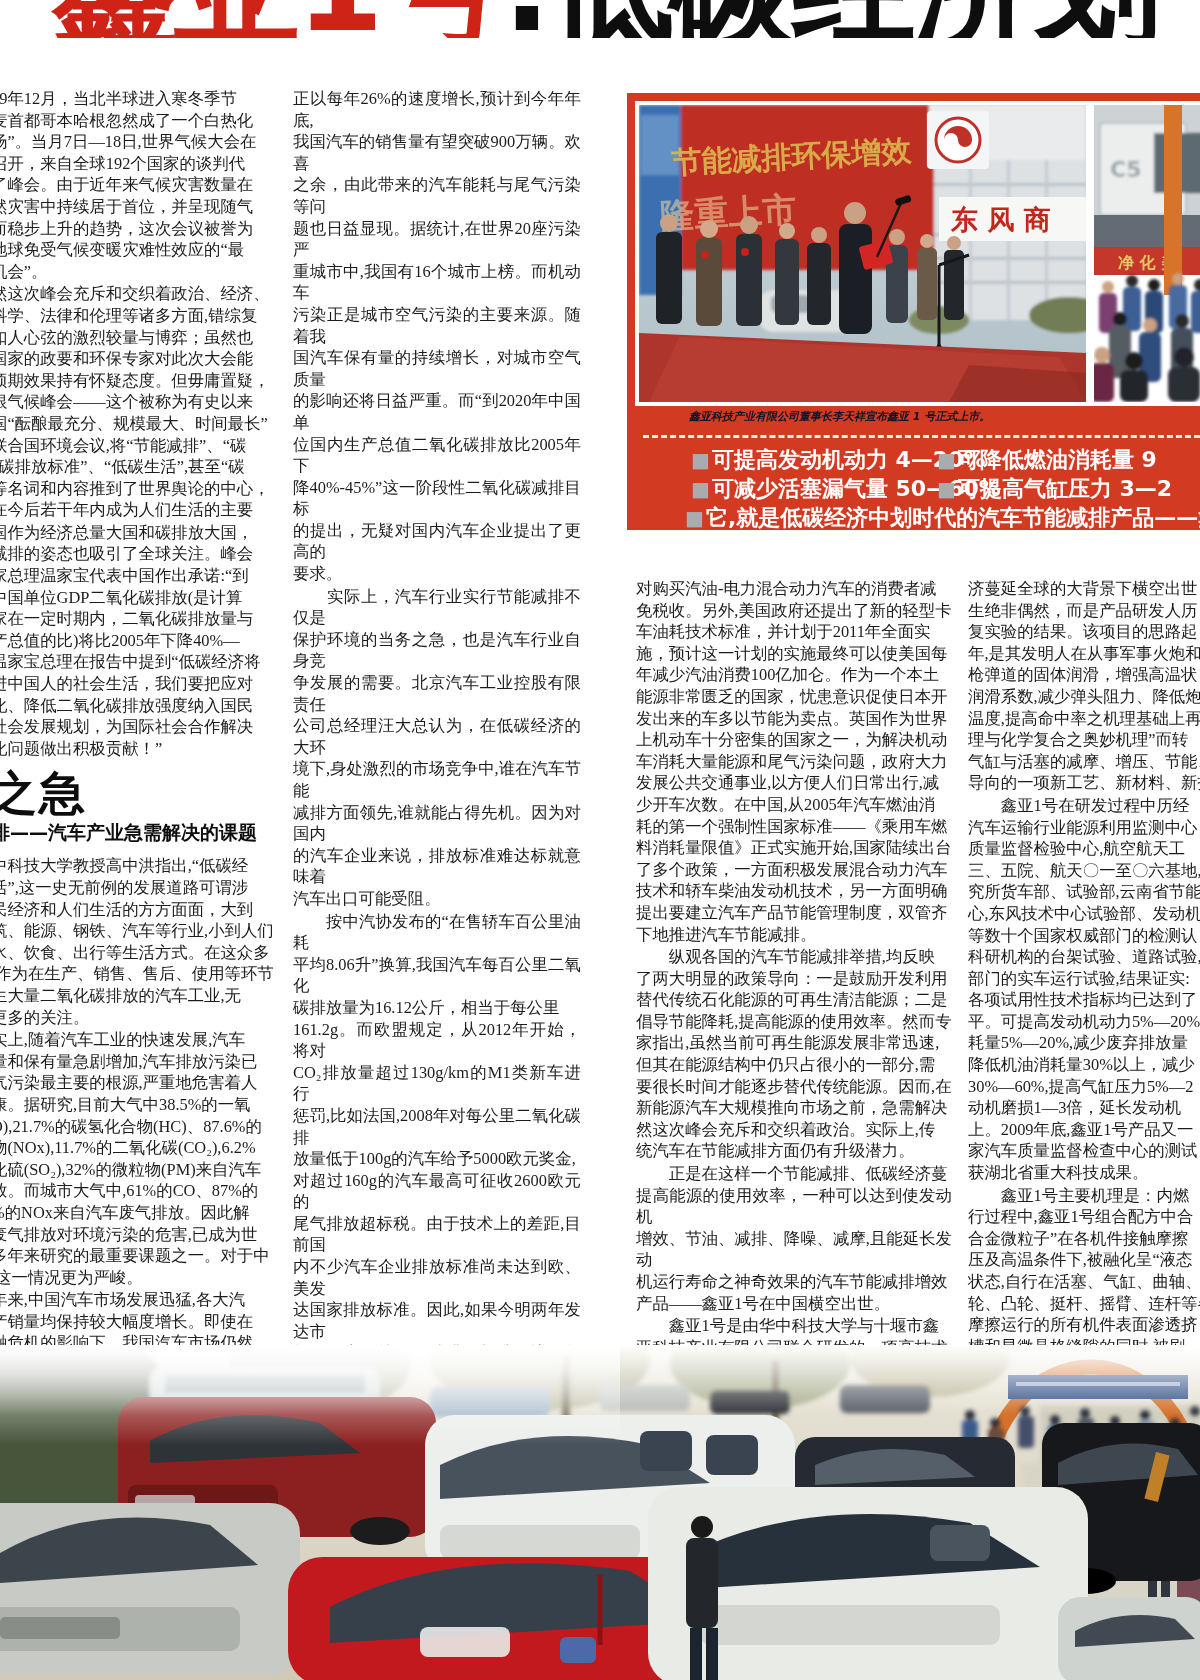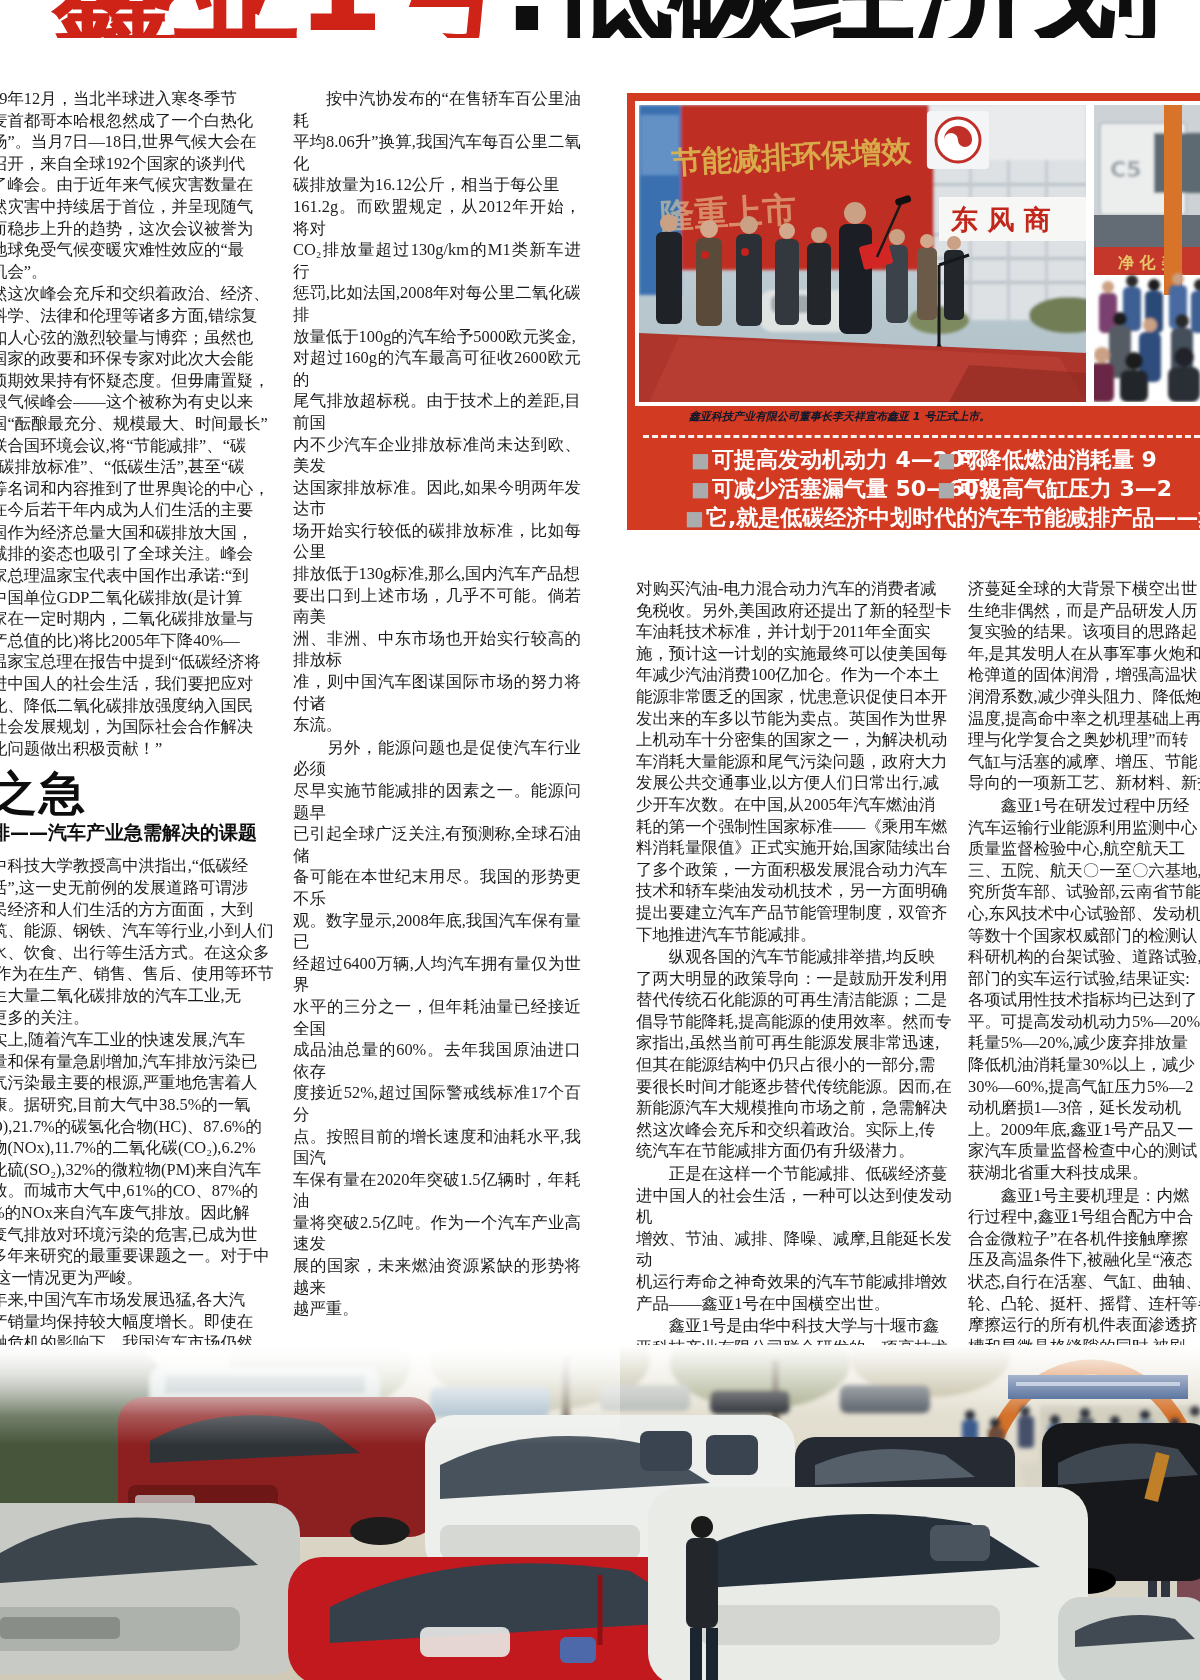--- a/index.html
+++ b/index.html
@@ -129,20 +129,40 @@
 多年来研究的最重要课题之一。对于中
 ,这一情况更为严峻。</p>
     <p>年来,中国汽车市场发展迅猛,各大汽
 产销量均保持较大幅度增长。即使在
 融危机的影响下，我国汽车市场仍然
 秀,逆势上扬。目前,我国汽车销售量</p>
   </div>
 </div>
 
 <div id="col2" class="col">
+  <p>正以每年26%的速度增长,预计到今年年底,
+我国汽车的销售量有望突破900万辆。欢喜
+之余，由此带来的汽车能耗与尾气污染等问
+题也日益显现。据统计,在世界20座污染严
+重城市中,我国有16个城市上榜。而机动车
+污染正是城市空气污染的主要来源。随着我
+国汽车保有量的持续增长，对城市空气质量
+的影响还将日益严重。而“到2020年中国单
+位国内生产总值二氧化碳排放比2005年下
+降40%-45%”这一阶段性二氧化碳减排目标
+的提出，无疑对国内汽车企业提出了更高的
+要求。</p>
+  <p>　　实际上，汽车行业实行节能减排不仅是
+保护环境的当务之急，也是汽车行业自身竞
+争发展的需要。北京汽车工业控股有限责任
+公司总经理汪大总认为，在低碳经济的大环
+境下,身处激烈的市场竞争中,谁在汽车节能
+减排方面领先,谁就能占得先机。因为对国内
+的汽车企业来说，排放标准难达标就意味着
+汽车出口可能受阻。</p>
   <p>　　按中汽协发布的“在售轿车百公里油耗
 平均8.06升”换算,我国汽车每百公里二氧化
 碳排放量为16.12公斤，相当于每公里
 161.2g。而欧盟规定，从2012年开始，将对
 CO₂排放量超过130g/km的M1类新车进行
 惩罚,比如法国,2008年对每公里二氧化碳排
 放量低于100g的汽车给予5000欧元奖金,
 对超过160g的汽车最高可征收2600欧元的
 尾气排放超标税。由于技术上的差距,目前国
 内不少汽车企业排放标准尚未达到欧、美发
@@ -380,21 +400,21 @@
 了两大明显的政策导向：一是鼓励开发利用
 替代传统石化能源的可再生清洁能源；二是
 倡导节能降耗,提高能源的使用效率。然而专
 家指出,虽然当前可再生能源发展非常迅速,
 但其在能源结构中仍只占很小的一部分,需
 要很长时间才能逐步替代传统能源。因而,在
 新能源汽车大规模推向市场之前，急需解决
 然这次峰会充斥和交织着政治。实际上,传
 统汽车在节能减排方面仍有升级潜力。</p>
   <p>　　正是在这样一个节能减排、低碳经济蔓
-进中国人的社会生活，一种可以达到使发动机
+提高能源的使用效率，一种可以达到使发动机
 增效、节油、减排、降噪、减摩,且能延长发动
 机运行寿命之神奇效果的汽车节能减排增效
 产品——鑫亚1号在中国横空出世。</p>
   <p>　　鑫亚1号是由华中科技大学与十堰市鑫
 亚科技产业有限公司联合研发的一项高技术
 新产品（国家汽车质量监督检查中心认证编
 号:09-WT-JN-01305，产品执行标准：
 Q/XYKJ001-2009）。其虽然是在当前低碳经</p>
 </div>
 <div id="col4" class="col">

